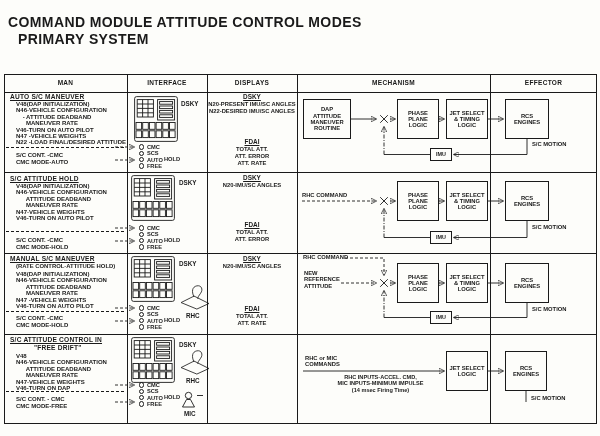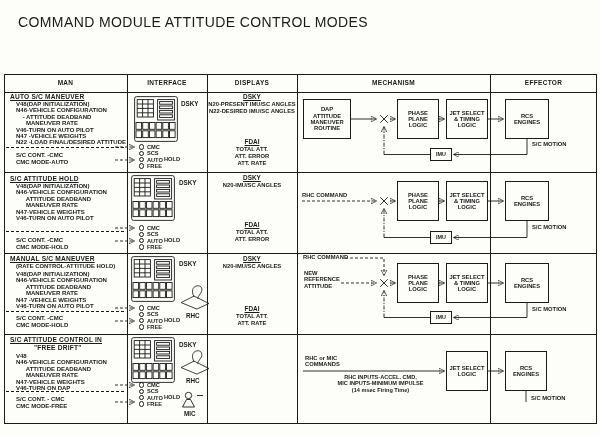--- a/index.html
+++ b/index.html
@@ -1,18 +1,18 @@
 <!DOCTYPE html>
 <html><head>
 <meta charset="utf-8">
 <style>
   html,body{margin:0;padding:0;background:#ffffff;}
   .page{position:relative;width:600px;height:436px;background:#fdfdfa;overflow:hidden;
         font-family:"Liberation Sans",sans-serif;color:#1a1a1a;}
-  .t1{position:absolute;left:18px;top:14px;font-size:14px;font-weight:400;letter-spacing:.4px;}
+  .t1{position:absolute;left:8px;top:14px;font-size:14px;font-weight:700;letter-spacing:.4px;}
   .t2{position:absolute;left:18px;top:31px;font-size:14px;font-weight:700;letter-spacing:.4px;}
   .frame{position:absolute;left:4px;top:74px;width:593px;height:350px;border:1.3px solid #1a1a1a;box-sizing:border-box;}
   .vline{position:absolute;top:74px;height:350px;width:1px;background:#1a1a1a;}
   .hline{position:absolute;left:4px;width:593px;height:1px;background:#1a1a1a;}
   .hdr{position:absolute;top:79px;font-size:6.5px;font-weight:700;text-align:center;letter-spacing:.3px;}
   .pre{white-space:pre;}
   .mh{position:absolute;font-size:6.6px;font-weight:700;text-decoration:underline;letter-spacing:.2px;}
   .ms{position:absolute;font-size:5.9px;font-weight:700;}
   .mp{position:absolute;font-size:6px;line-height:6.4px;font-weight:700;}
   .set{position:absolute;font-size:6px;line-height:7px;font-weight:700;}
@@ -77,20 +77,21 @@
     <circle cx="8.5" cy="4.5" r="3.2"></circle>
     <polygon points="2.5,16 14.5,16 10.5,8.5 6.5,8.5"></polygon>
     <line x1="17" y1="4.5" x2="23" y2="4.5"></line>
   </symbol>
 </defs>
 </svg>
 
 <div class="page">
 
   <div class="t1">COMMAND MODULE ATTITUDE CONTROL MODES</div>
+  <div class="t2">PRIMARY SYSTEM</div>
 
   <div class="frame"></div>
   <div class="vline" style="left:127px"></div>
   <div class="vline" style="left:207px"></div>
   <div class="vline" style="left:297px"></div>
   <div class="vline" style="left:490px"></div>
   <div class="hline" style="top:92px;height:1.4px"></div>
   <div class="hline" style="top:172px"></div>
   <div class="hline" style="top:253px"></div>
   <div class="hline" style="top:334px"></div>

